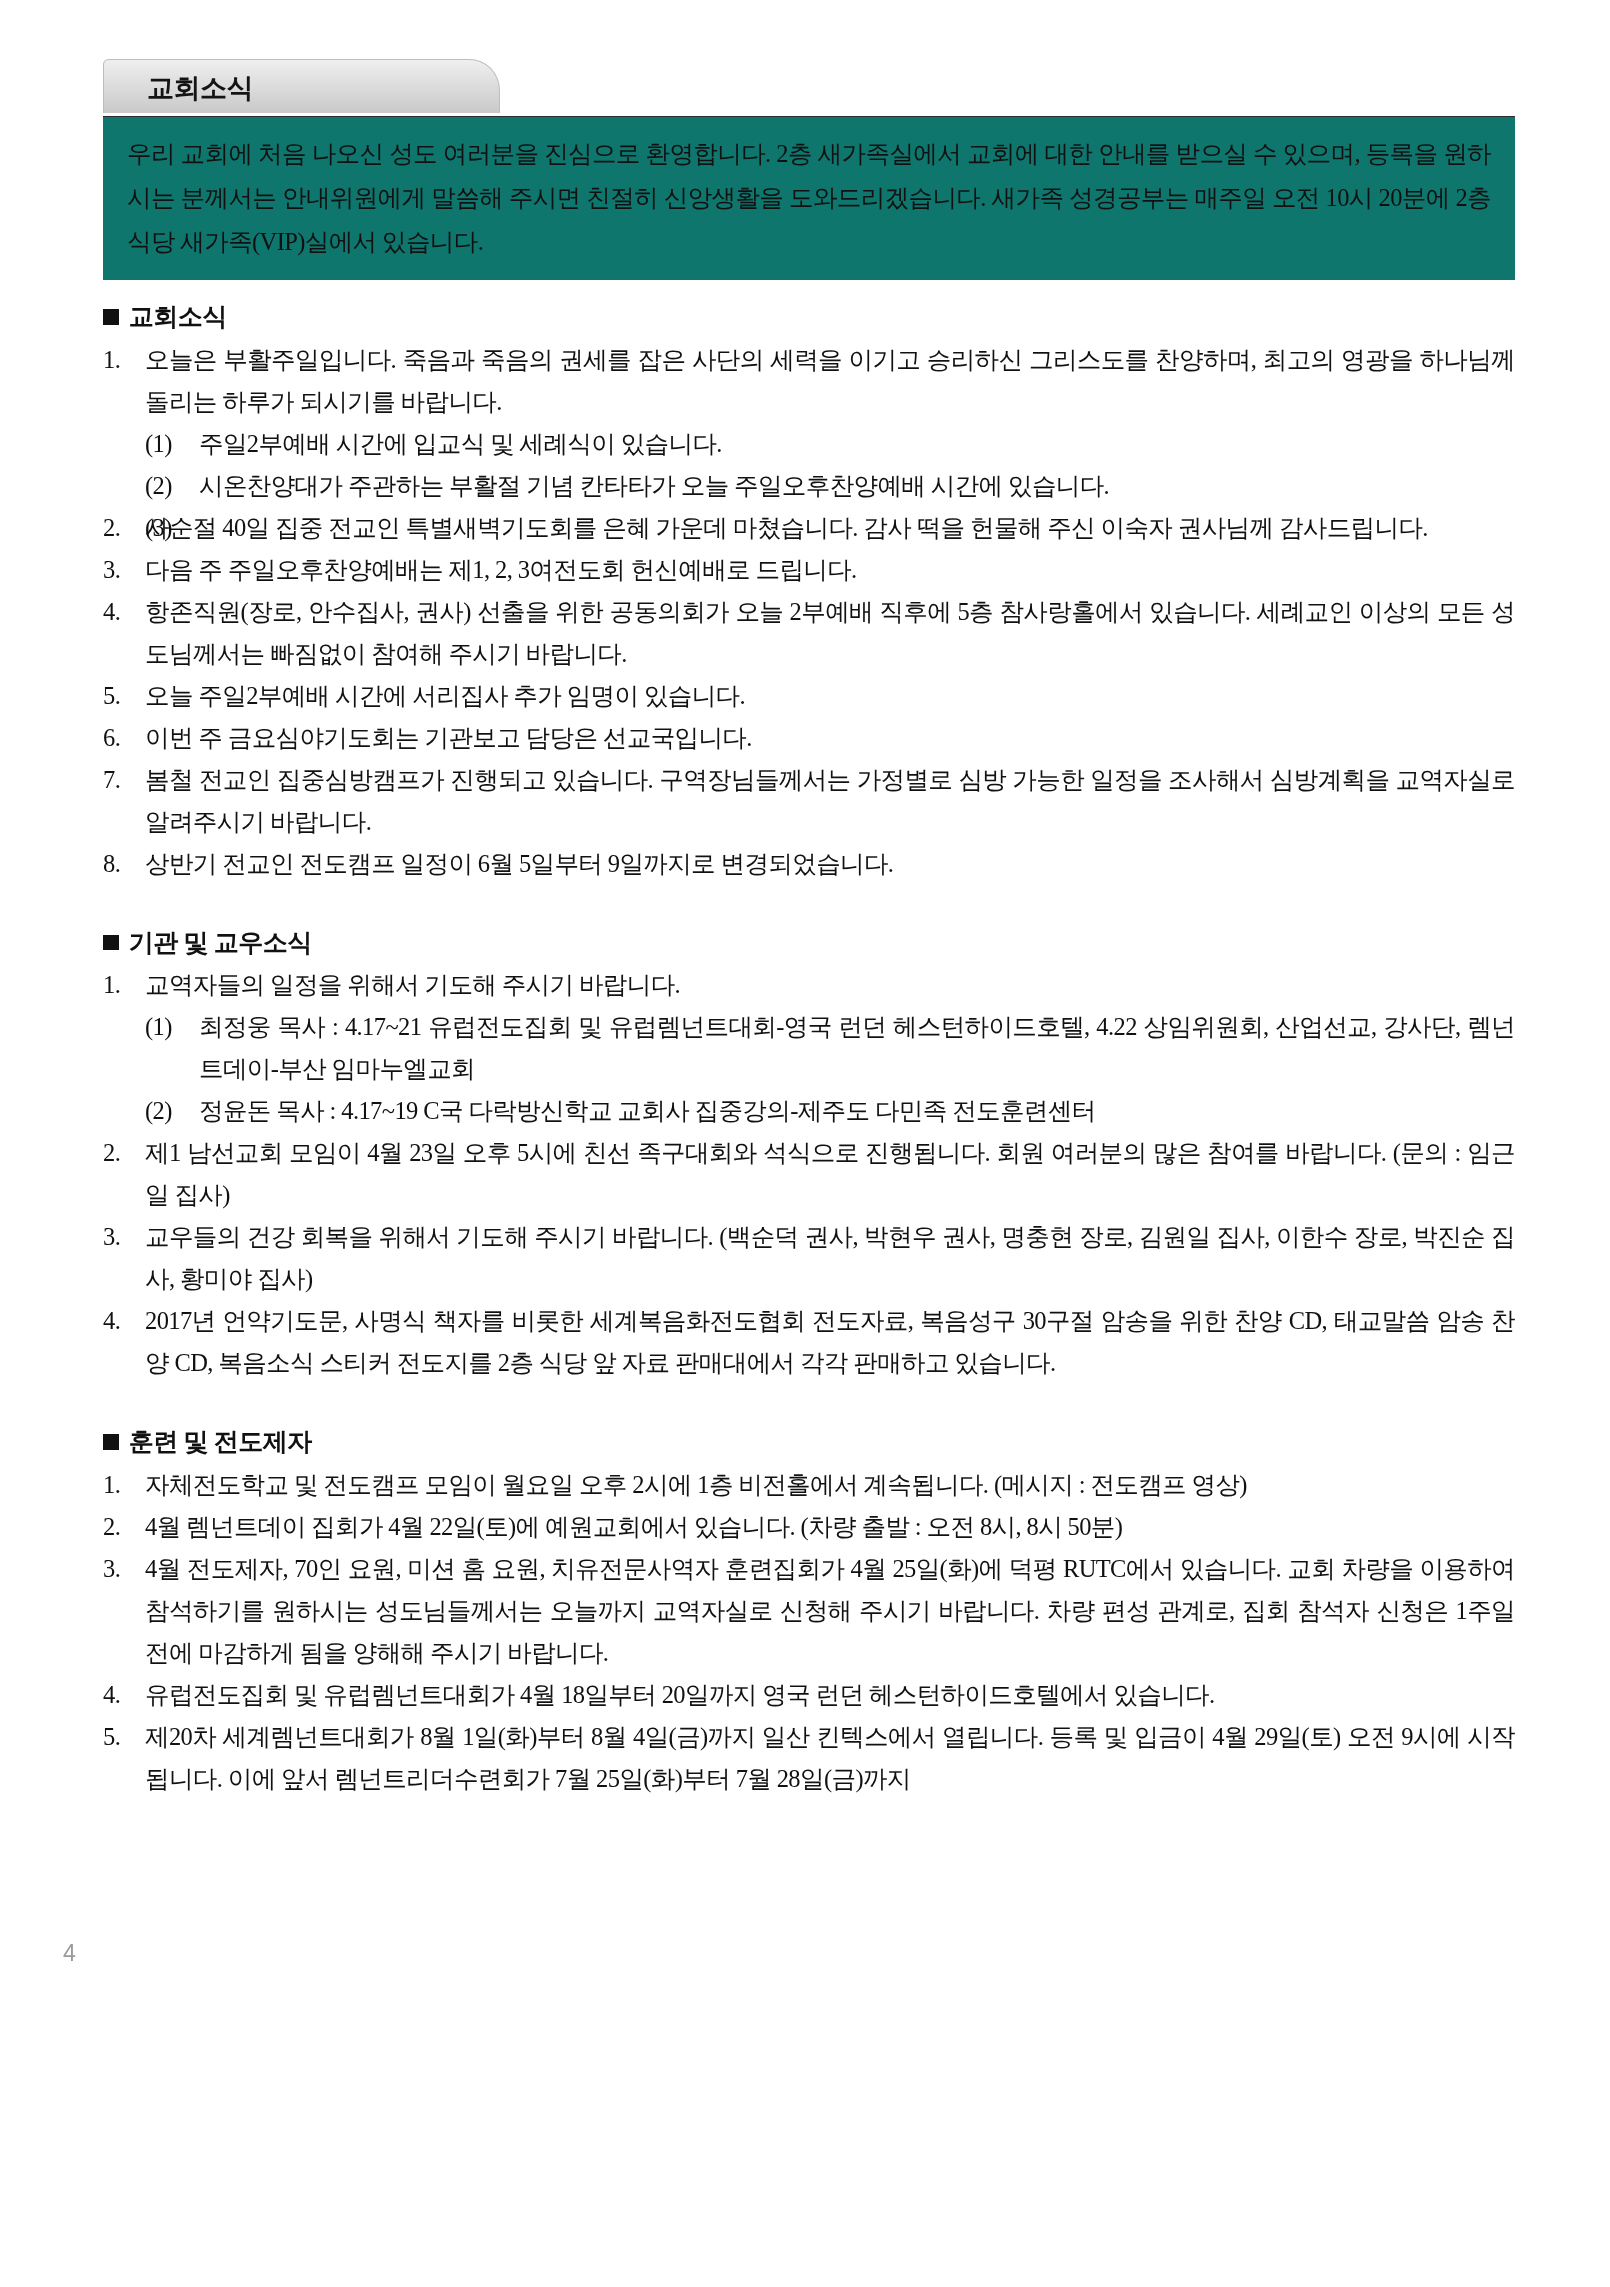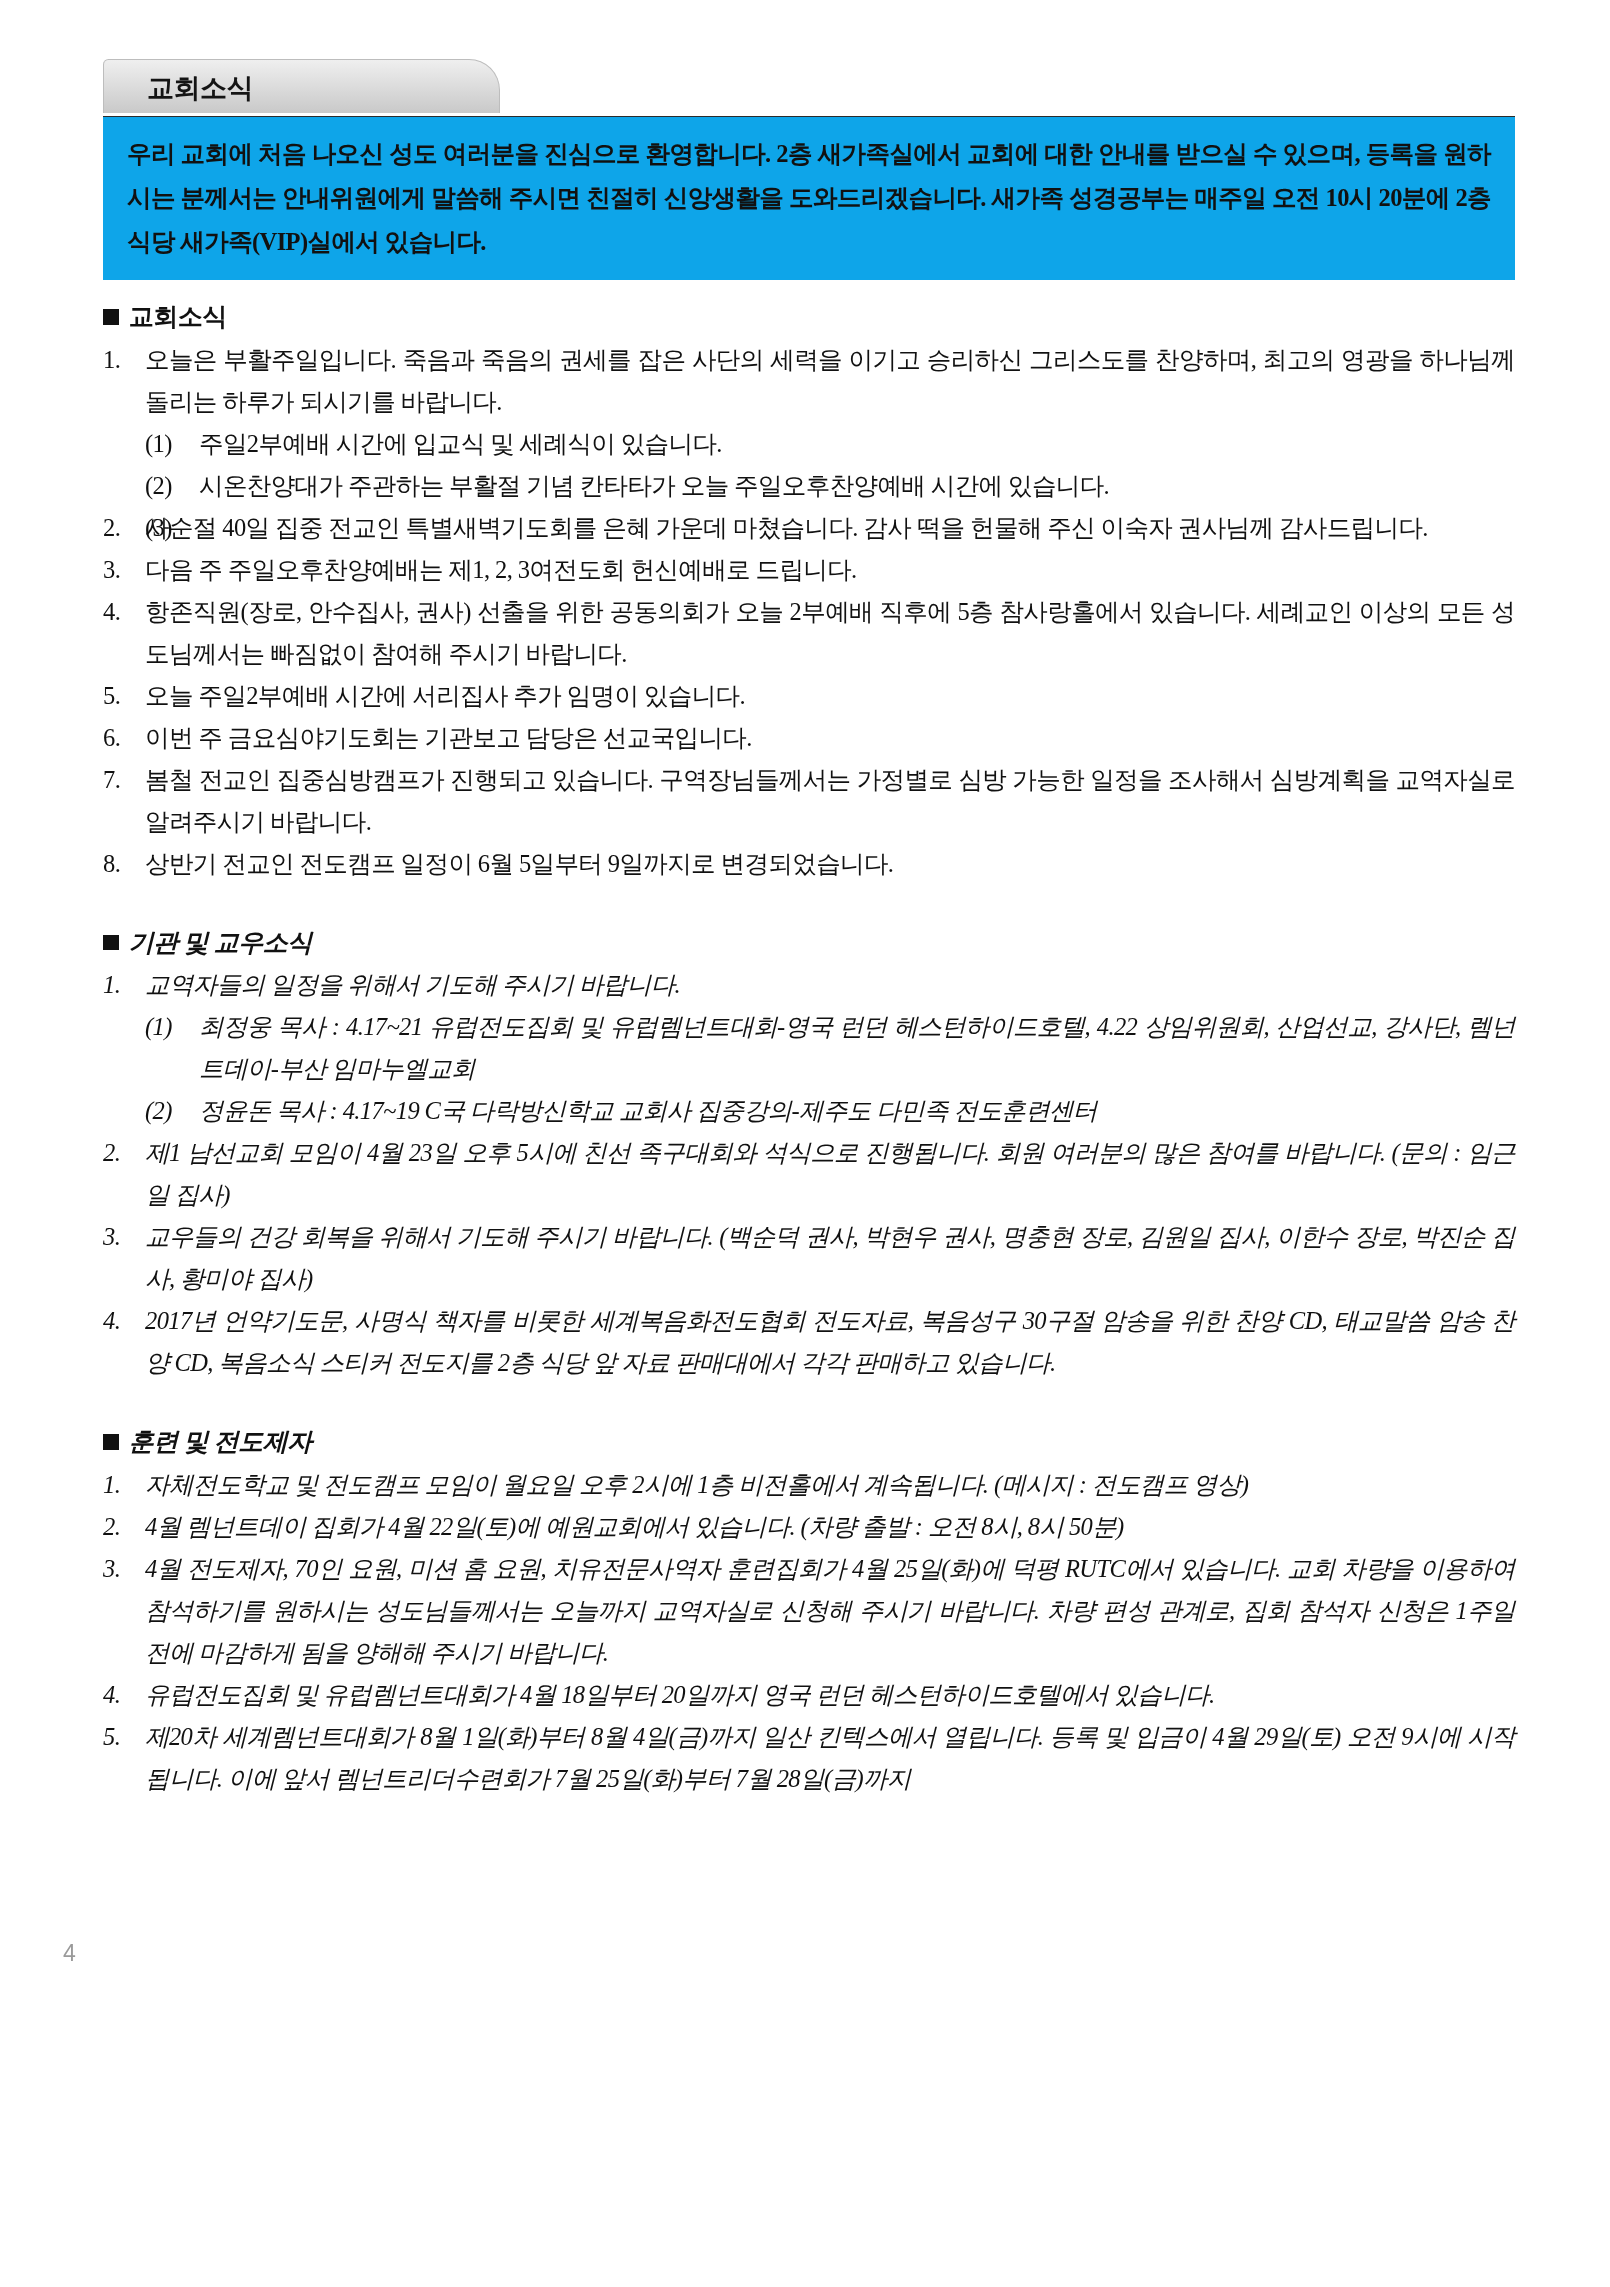--- a/index.html
+++ b/index.html
@@ -51,42 +51,40 @@
     top: 11px;
     font-size: 27px;
     font-weight: bold;
     letter-spacing: -0.5px;
     color: #141414;
   }
 
   
   .greeting-box {
     position: relative;
-    background: #0ea5e9;
+    background: #0f766e;
     border-top: 1.8px solid #2b2b2b;
     padding: 14.8px 24px 16.6px 24px;
     box-sizing: border-box;
-    font-weight: bold;
   }
   .greeting-box p {
     margin: 0;
     font-size: 24.5px;
     line-height: 44px;
     letter-spacing: -0.6px;
     text-align: justify;
     text-justify: inter-character;
   }
 
   
   .section {
     margin-top: 20px;
   }
   .section + .section {
     margin-top: 41px;
-    font-style: italic;
   }
   .sec-head {
     display: flex;
     align-items: center;
     gap: 10px;
     margin-bottom: 5.5px;
   }
   .sec-bullet {
     display: inline-block;
     width: 15.7px;

